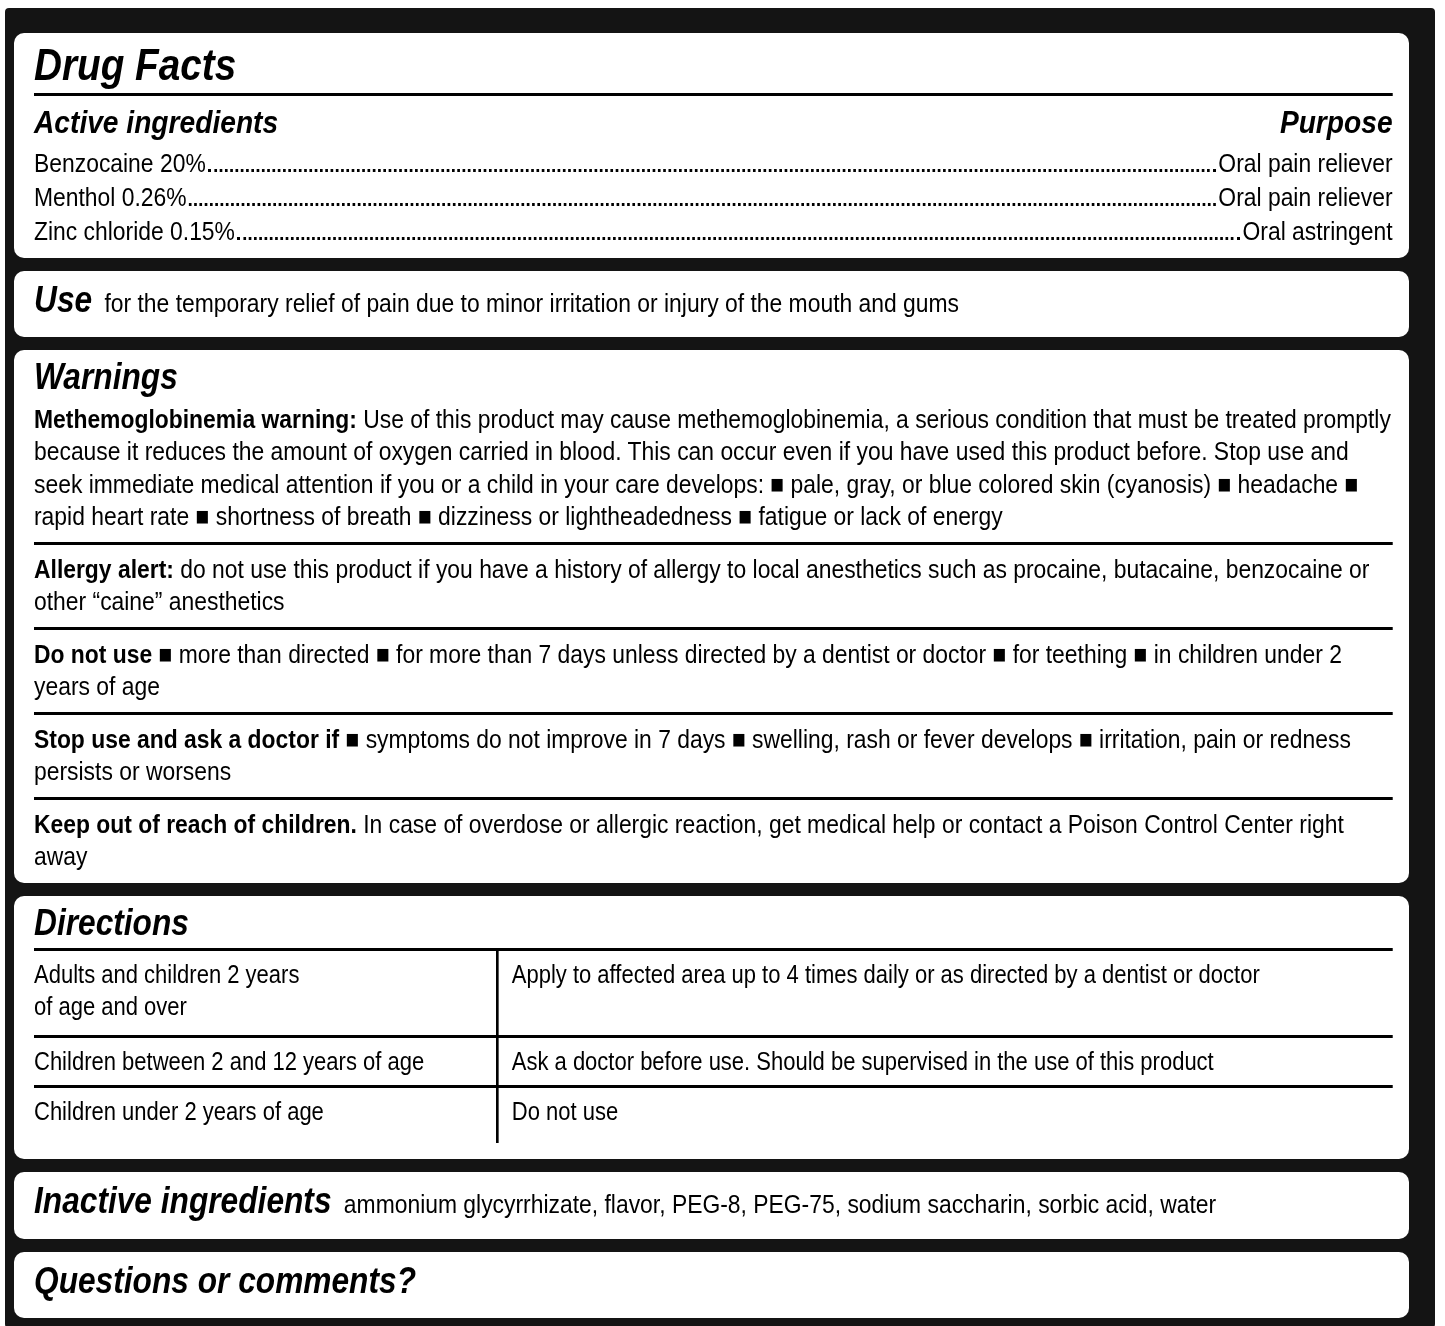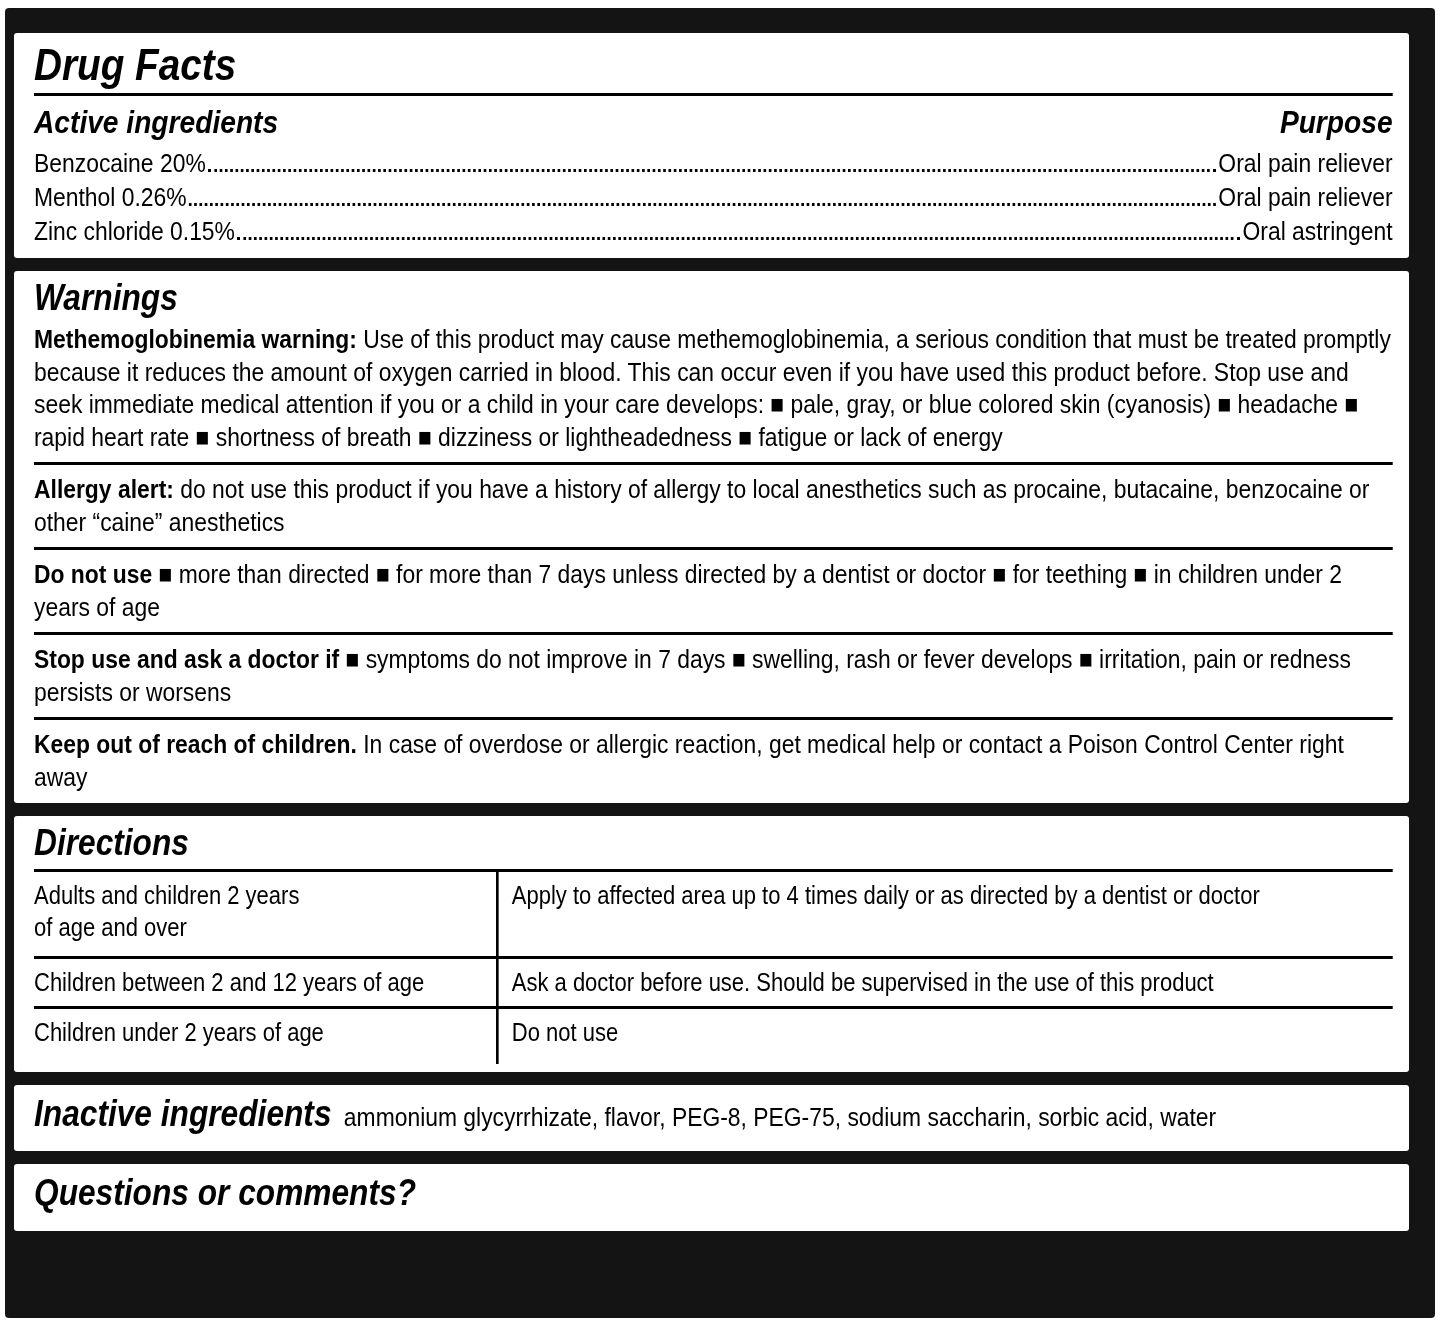--- a/index.html
+++ b/index.html
@@ -18,21 +18,21 @@
     padding: 8px 10px 8px 5px;
   }
   .frame {
     background: #141414;
     border-radius: 4px;
     padding: 25px 26px 10px 9px;
     min-height: 1310px;
   }
   .panel {
     background: #ffffff;
-    border-radius: 3px;
+    border-radius: 10px;
     margin-bottom: 13px;
     padding: 6px 16px 10px 20px;
     overflow: hidden;
   }
   .panel:last-child { margin-bottom: 0; }
   
   .cond {
     width: 113.6%;
     transform: scaleX(0.88);
     transform-origin: 0 0;
@@ -83,21 +83,21 @@
   }
   .inline-row { display: flex; align-items: baseline; padding: 2px 0; }
   .body-text { font-size: 26px; line-height: 32px; }
   .witem { margin: 0; font-size: 26px; line-height: 32.5px; }
   .witem .lead { font-weight: bold; }
   .sep {
     border: none;
     border-top: 3px solid #000;
     margin: 9px 0 8px 0;
   }
-  .directions-panel { padding-bottom: 8px; }
+  .directions-panel { padding-bottom: 16px; }
   .directions-panel .rule { margin-bottom: 0; }
   .drow { display: grid; grid-template-columns: 34% 1fr; }
   .drow + .drow { border-top: 3.5px solid #000; }
   .dwho {
     padding: 7px 12px 8px 0;
     font-size: 25px;
     line-height: 32px;
     white-space: pre-line;
   }
   .dwhat {
@@ -135,20 +135,26 @@
           <span class="ing-purpose">Oral pain reliever</span>
         </div>
         <div class="ing-row">
           <span class="ing-name">Zinc chloride 0.15%</span>
           <i class="leader"></i>
           <span class="ing-purpose">Oral astringent</span>
         </div>
       </div>
     </section>
 
+    <section class="panel">
+      <div class="cond inline-row">
+        <span class="sec-h">Use</span>
+        <span class="body-text">for the temporary relief of pain due to minor irritation or injury of the mouth and gums</span>
+      </div>
+    </section>
 
     <section class="panel">
       <div class="cond">
         <h2 class="sec-h">Warnings</h2>
 
         <p class="witem"><span class="lead">Methemoglobinemia warning:</span><span>  Use of this product may cause methemoglobinemia, a serious condition that must be treated promptly because it reduces the amount of oxygen carried in blood. This can occur even if you have used this product before. Stop use and seek immediate medical attention if you or a child in your care develops:  ■ pale, gray, or blue colored skin (cyanosis)  ■ headache  ■ rapid heart rate  ■ shortness of breath  ■ dizziness or lightheadedness ■ fatigue or lack of energy</span></p>
         <hr class="sep">
 
         <p class="witem"><span class="lead">Allergy alert:</span><span>  do not use this product if you have a history of allergy to local anesthetics such as procaine, butacaine, benzocaine or other “caine” anesthetics</span></p>
         <hr class="sep">

